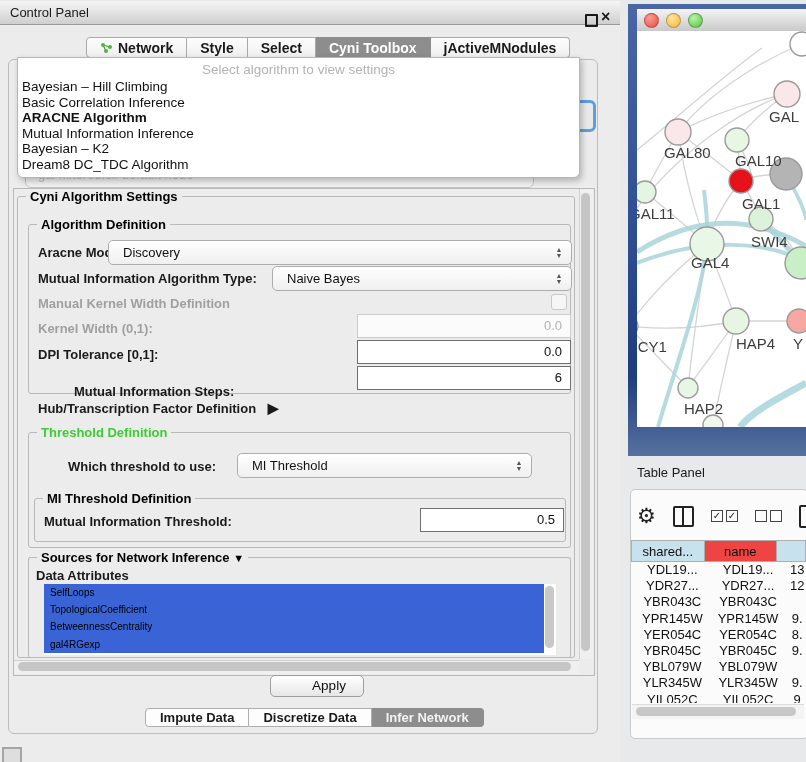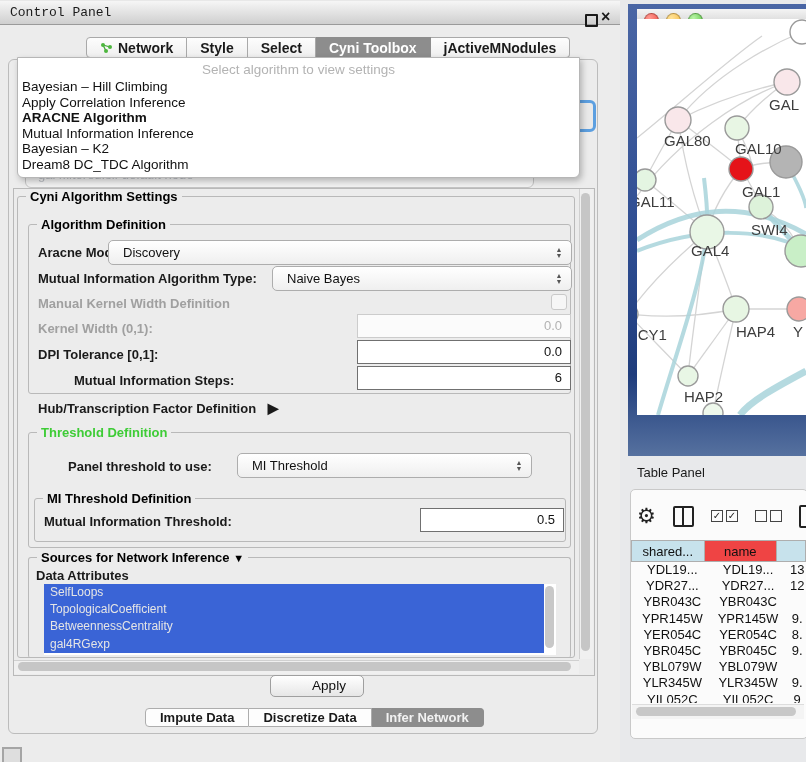--- a/index.html
+++ b/index.html
@@ -4,21 +4,21 @@
 <style>
   html,body{margin:0;padding:0;}
   body{width:806px;height:762px;overflow:hidden;position:relative;
        font-family:"Liberation Sans",sans-serif;background:#ececec;}
   .abs{position:absolute;}
   
   .titlebar{left:0;top:8;width:620px;height:23px;
     background:linear-gradient(#f6f6f6,#cfcfcf);
     border-top:1px solid #e8e8e8;border-bottom:1px solid #9a9a9a;
     display:flex;align-items:center;font-size:13px;color:#1a1a1a;}
-  .titlebar .t{margin-left:10px;font-family:Liberation Mono, monospace;}
+  .titlebar .t{margin-left:10px;}
   .win-float{left:585px;top:14px;width:9px;height:9px;border:2px solid #1a1a1a;border-radius:1px;}
   .win-close{left:601px;top:8px;font-size:16px;font-weight:bold;color:#1a1a1a;}
   .tabstrip{left:86px;top:37px;height:21px;display:flex;}
   .tab{border:1px solid #a9a9a9;border-left:none;background:linear-gradient(#fdfdfd,#efefef);
        font-size:14px;font-weight:600;color:#1a1a1a;display:flex;align-items:center;
        padding:0 13px;white-space:nowrap;}
   .tab:first-child{border-left:1px solid #a9a9a9;border-radius:4px 0 0 4px;}
   .tab:last-child{border-radius:0 4px 4px 0;}
   .tab.sel{background:#8d8d8d;color:#fff;border-color:#8d8d8d;}
   .outer-pane{left:8px;top:59px;width:588px;height:673px;border:1px solid #bcbcbc;
@@ -50,21 +50,21 @@
   .combo{border:1px solid #adadad;border-radius:5px;background:linear-gradient(#ffffff,#efefef);
      font-size:13px;color:#111;display:flex;align-items:center;height:23px;}
   .combo .cv{padding-left:14px;flex:1;}
   .combo .steppers{width:16px;display:flex;flex-direction:column;align-items:center;
      font-size:7px;color:#555;line-height:6px;padding-right:4px;}
   .field{border:1px solid #707070;background:#fff;font-size:13px;color:#111;
      text-align:right;padding-right:8px;line-height:22px;height:22px;}
   .field.dis{border:1px solid #cccccc;background:#fbfbfb;color:#b2b2b2;}
   .checkbox{width:14px;height:14px;border:1px solid #c9c9c9;border-radius:3px;background:#f6f6f6;}
   .attr-list{left:44px;top:584px;width:512px;height:71px;background:#fff;overflow:hidden;}
-  .attr-item{background:#3a64d6;color:#e5e5e5;font-size:12px;line-height:17.2px;
+  .attr-item{background:#3a64d6;color:#000000;font-size:10px;line-height:17.2px;
      padding-left:6px;width:494px;white-space:nowrap;}
   .list-thumb{left:545px;top:586px;width:9px;height:62px;background:#c8c8c8;border-radius:5px;}
   .apply-btn{left:270px;top:675px;width:68px;height:20px;border:1px solid #9f9f9f;border-radius:5px;
      background:linear-gradient(#ffffff,#e6e6e6);font-size:13.5px;color:#111;
      text-align:center;line-height:19px;padding-left:24px;}
   .btabs{left:145px;top:708px;height:19px;display:flex;}
   .btab{border:1px solid #adadad;border-left:none;background:#fdfdfd;font-size:13px;
      font-weight:600;color:#1a1a1a;display:flex;align-items:center;padding:0 14px;white-space:nowrap;}
   .btab:first-child{border-left:1px solid #adadad;border-radius:4px 0 0 4px;}
   .btab:last-child{border-radius:0 4px 4px 0;}
@@ -74,21 +74,21 @@
   .right-bg{left:620px;top:0;width:186px;height:762px;background:#e8e9eb;}
   .net-frame{left:628px;top:4px;width:178px;height:452px;
      background:linear-gradient(180deg,#4a66a5 0%,#2c4b90 55%,#1e3c7c 82%,#56719f 100%);}
   .net-titlebar{left:637px;top:9px;width:169px;height:22px;
      background:linear-gradient(#f4f4f4,#c9c9c9);border-bottom:1px solid #8f8f8f;
      display:flex;align-items:center;}
   .tl{width:13px;height:13px;border-radius:50%;margin-left:7px;border:1px solid rgba(0,0,0,.25);}
   .tl.r{background:radial-gradient(circle at 35% 30%,#ff9a92,#ee4b40);}
   .tl.y{background:radial-gradient(circle at 35% 30%,#ffe39a,#f5b73d);}
   .tl.g{background:radial-gradient(circle at 35% 30%,#b9f4a6,#55c23e);}
-  .net-canvas{left:637px;top:19px;width:169px;height:396px;background:#fff;overflow:hidden;text-align:right;}
+  .net-canvas{left:637px;top:31px;width:169px;height:396px;background:#fff;overflow:hidden;text-align:right;}
   .table-panel-title{left:637px;top:465px;font-size:13px;color:#1a1a1a;}
   .table-panel{left:630px;top:489px;width:176px;height:248px;background:#fbfbfb;
      border:1px solid #c9c9c9;border-radius:5px;overflow:hidden;}
   .tp-toolbar{left:637px;top:502px;height:28px;display:flex;align-items:center;gap:17px;}
   .gear{font-size:21px;color:#222;line-height:24px;}
   .ic-split{width:17px;height:17px;border:2px solid #222;border-radius:2px;position:relative;}
   .ic-split:before{content:"";position:absolute;left:7px;top:0;width:2px;height:100%;background:#222;}
   .cb-pair{display:flex;gap:3px;}
   .cb{width:10px;height:10px;border:1.5px solid #444;position:relative;font-size:10px;
       line-height:9px;text-align:center;color:#222;}
@@ -143,21 +143,21 @@
       <span>jActiveMNodules</span>
     </div>
   </div>
 
 <div class="abs focus-frag"></div>
 <div class="abs ghost-combo">gal4filtered.sif default node</div>
 
 <div class="abs popup" id="algo-popup">
   <div class="prompt">Select algorithm to view settings</div>
 <div class="item">Bayesian – Hill Climbing</div>
-    <div class="item">Apply Correlation Inference</div>
+    <div class="item">Basic Correlation Inference</div>
     <div class="item b">ARACNE Algorithm</div>
     <div class="item">Mutual Information Inference</div>
     <div class="item">Bayesian – K2</div>
     <div class="item">Dream8 DC_TDC Algorithm</div>
   </div>
 
 <div class="abs scrollpane"></div>
 <div class="abs vscroll"></div>
 <div class="abs vthumb"></div>
 <div class="abs hscroll"></div>
@@ -185,32 +185,32 @@
       <span>▲</span>
       <span>▼</span>
     </span>
 </div>
 <div class="abs lbl dis" style="left:38px;top:296px;">Manual Kernel Width Definition</div>
 <div class="abs checkbox" style="left:551px;top:294px;"></div>
 <div class="abs lbl dis" style="left:38px;top:321px;">Kernel Width (0,1):</div>
 <div class="abs field dis" style="left:357px;top:314px;width:204px;">0.0</div>
 <div class="abs lbl" style="left:38px;top:347px;">DPI Tolerance [0,1]:</div>
 <div class="abs field" style="left:357px;top:340px;width:204px;">0.0</div>
-<div class="abs lbl" style="left:38px;top:373px;padding-left:36px;">Mutual Information Steps:</div>
+<div class="abs lbl" style="left:38px;top:384px;padding-left:36px;">Mutual Information Steps:</div>
 <div class="abs field" style="left:357px;top:366px;width:204px;">6</div>
 
 <div class="abs lbl" style="left:38px;top:400px;">
   <span>Hub/Transcription Factor Definition</span>
   <span style="margin-left:8px;font-size:14px;">▶</span>
 </div>
 
 <div class="abs groupbox" style="left:28px;top:432px;width:541px;height:114px;">
   <span class="gtitle green">Threshold Definition</span>
 </div>
-<div class="abs lbl" style="left:68px;top:459px;">Panel threshold to use:</div>
+<div class="abs lbl" style="left:68px;top:459px;">Which threshold to use:</div>
 <div class="abs combo" style="left:237px;top:453px;width:293px;">
   <span class="cv">MI Threshold</span>
   <span class="steppers">
       <span>▲</span>
       <span>▼</span>
     </span>
 </div>
 <div class="abs groupbox" style="left:34px;top:498px;width:530px;height:42px;">
   <span class="gtitle blue">MI Threshold Definition</span>
 </div>

